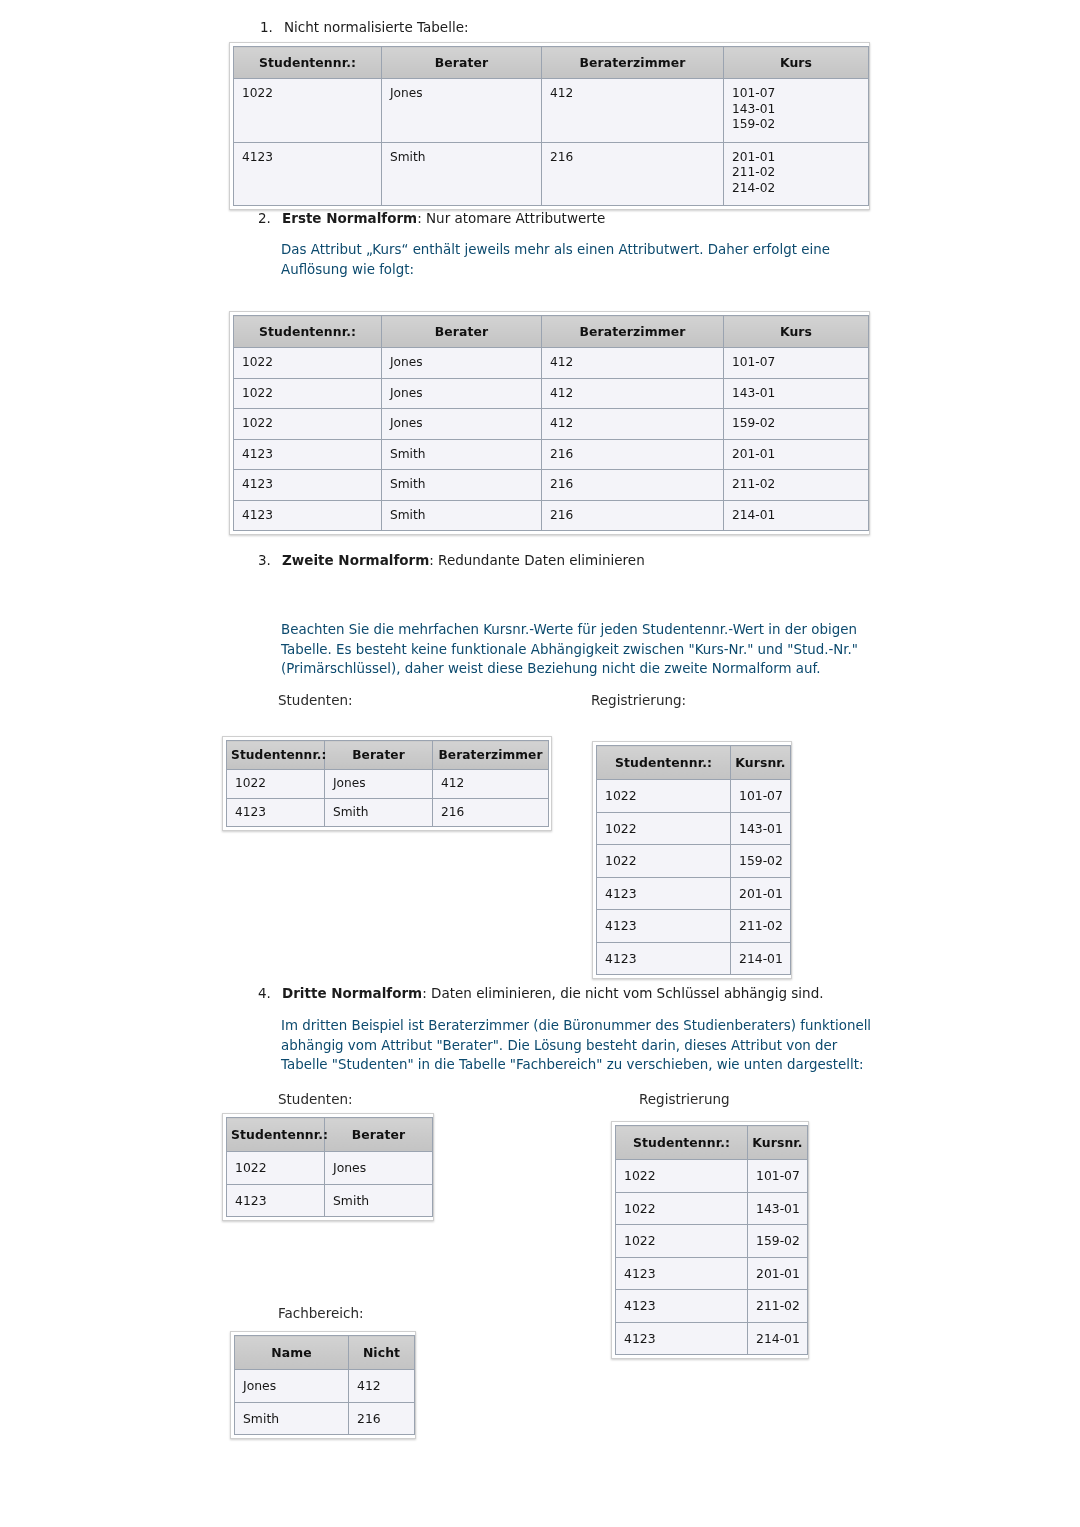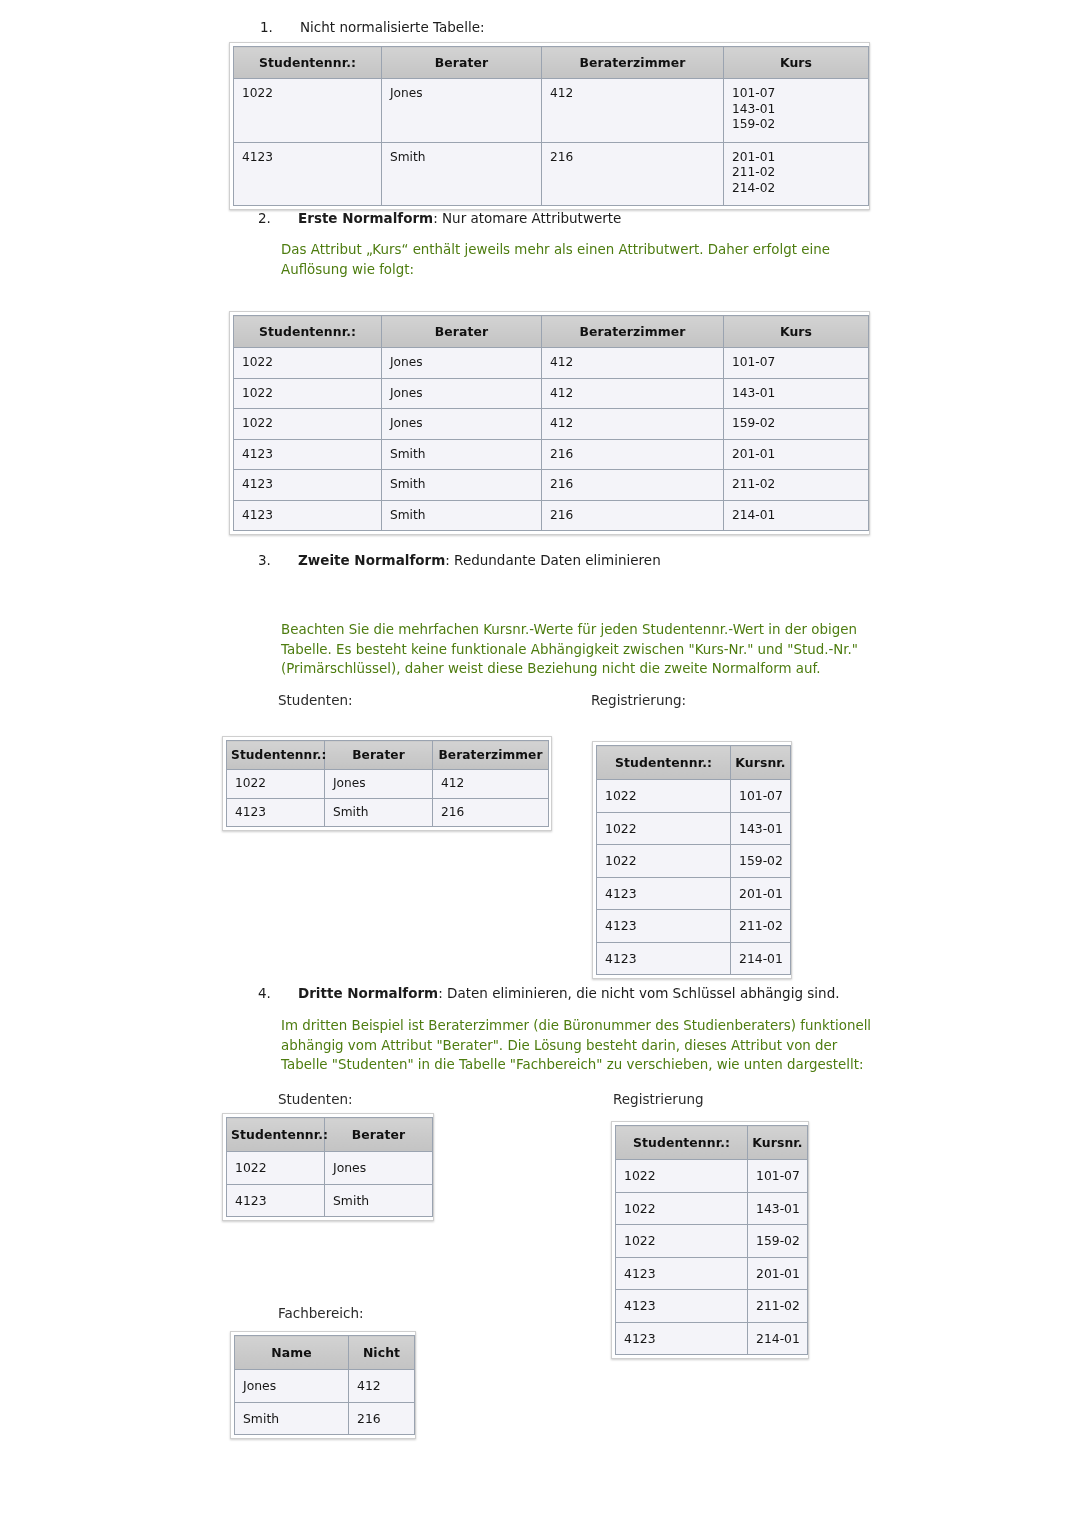--- a/index.html
+++ b/index.html
@@ -29,30 +29,30 @@
   }
   .li .num {
     position: absolute;
     left: 0;
     top: 0;
     width: 22px;
     text-align: left;
   }
   .li .ltxt {
     display: block;
-    margin-left: 40px;
+    margin-left: 24px;
   }
   .li b { font-weight: bold; }
 
   
   .para {
     position: absolute;
     font-size: 13.4px;
     line-height: 19.6px;
-    color: #4d7c0f;
+    color: #0c4a6e;
   }
 
   
   .cap {
     position: absolute;
     font-size: 13.5px;
     line-height: 18px;
     color: #2a2a2a;
   }
 
@@ -300,21 +300,21 @@
   </div>
 
   <div class="li" style="left:258px; top:984px; width:625px;">
     <span class="num">4.</span>
     <span class="ltxt"><b>Dritte Normalform</b><span>: Daten eliminieren, die nicht vom Schlüssel abhängig sind.</span></span>
   </div>
 
   <div class="para" style="left:281px; top:1016px; width:600px;">Im dritten Beispiel ist Beraterzimmer (die Büronummer des Studienberaters) funktionell abhängig vom Attribut "Berater". Die Lösung besteht darin, dieses Attribut von der Tabelle "Studenten" in die Tabelle "Fachbereich" zu verschieben, wie unten dargestellt:</div>
 
   <div class="cap" style="left:278px; top:1090px;">Studenten:</div>
-  <div class="cap" style="left:613px; top:1090px;">Registrierung</div>
+  <div class="cap" style="left:639px; top:1090px;">Registrierung</div>
 
   <div class="tbl-wrap" style="left:222px; top:1113px; width:212px;">
     <table class="nf sm2">
       <colgroup>
           <col style="width:98px">
           <col style="width:108px">
         </colgroup>
       <thead>
         <tr>
           <th>Studentennr.:</th>

